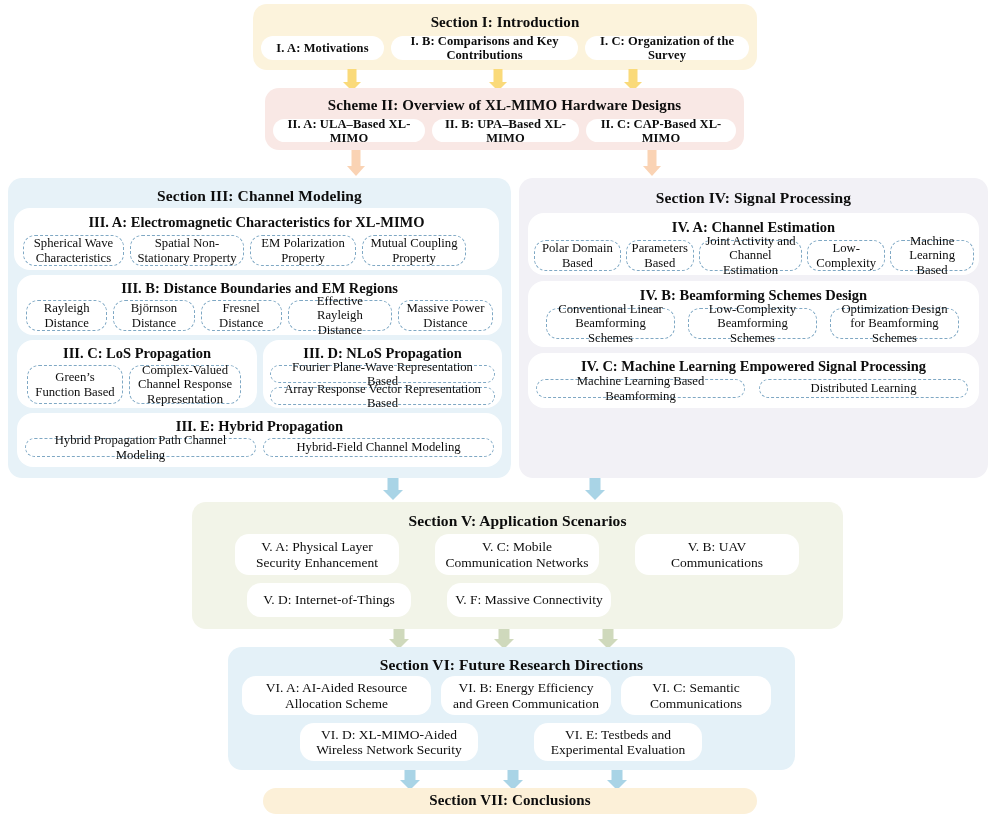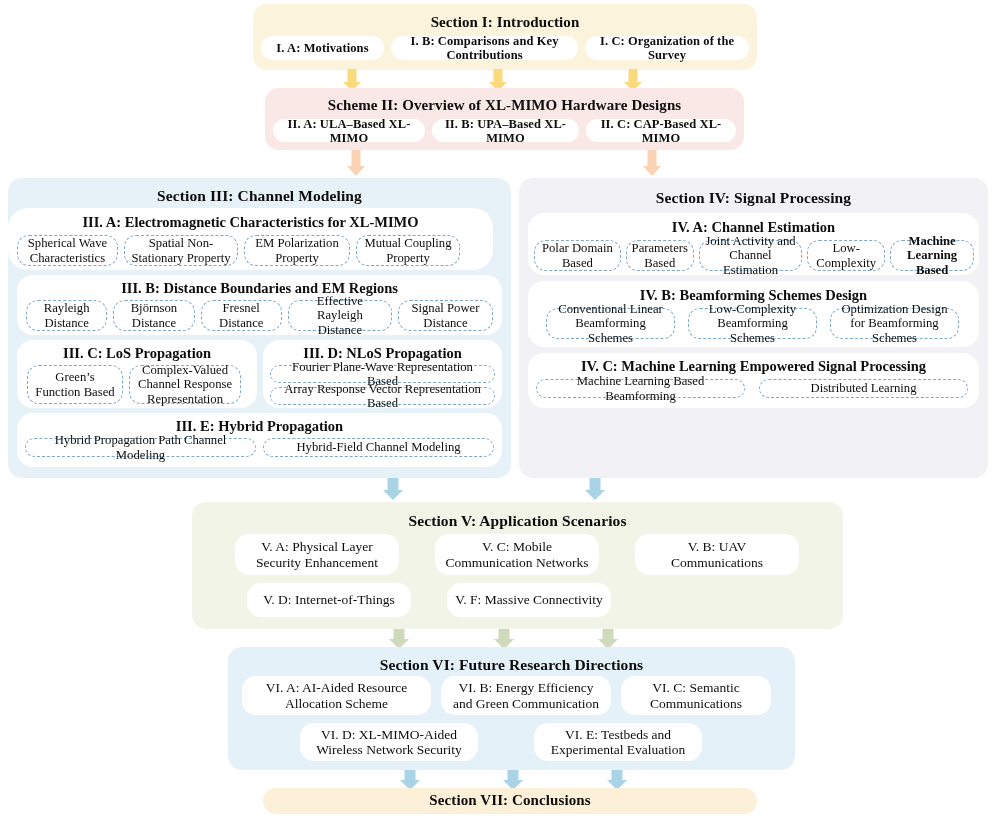--- a/index.html
+++ b/index.html
@@ -149,38 +149,38 @@
     <div class="head" style="top:16px; border-top:10px solid #FAD3B4;"></div>
   </div>
   <div class="arrow" style="left:652px; top:150px;">
     <div class="shaft" style="width:9px; height:16px; background:#FAD3B4;"></div>
     <div class="head" style="top:16px; border-top:10px solid #FAD3B4;"></div>
   </div>
 
   <div class="panel" style="left:8px; top:178px; width:503px; height:300px; background:#E7F2F8;">
     <div class="panel-title" style="margin-top:9px; font-size:15.5px;">Section III: Channel Modeling</div>
 
-    <div class="subcard" style="left:0; top:30px; width:485px; height:62px;border-radius:20px;">
+    <div class="subcard" style="left:6px; top:30px; width:485px; height:62px;">
       <div class="subcard-title" style="margin-top:6px;">III. A:  Electromagnetic Characteristics for XL-MIMO</div>
       <div class="row" style="left:9px; top:27px; width:467px; gap:6px;">
         <div class="leaf" style="width:101px; height:31px;">Spherical Wave Characteristics</div>
         <div class="leaf" style="width:114px; height:31px;">Spatial Non-Stationary Property</div>
         <div class="leaf" style="width:106px; height:31px;">EM Polarization Property</div>
         <div class="leaf" style="width:104px; height:31px;">Mutual Coupling Property</div>
       </div>
     </div>
 
     <div class="subcard" style="left:9px; top:97px; width:485px; height:60px;">
       <div class="subcard-title" style="margin-top:5px;">III. B:  Distance Boundaries and EM Regions</div>
       <div class="row" style="left:9px; top:25px; width:467px; gap:6px;">
         <div class="leaf" style="width:82px; height:31px;">Rayleigh Distance</div>
         <div class="leaf" style="width:82px; height:31px;">Björnson Distance</div>
         <div class="leaf" style="width:82px; height:31px;">Fresnel Distance</div>
         <div class="leaf" style="width:105px; height:31px;">Effective Rayleigh Distance</div>
-        <div class="leaf" style="width:96px; height:31px;">Signal Power Distance</div>
+        <div class="leaf" style="width:96px; height:31px;">Massive Power Distance</div>
       </div>
     </div>
 
     <div class="subcard" style="left:9px; top:162px; width:240px; height:68px;">
       <div class="subcard-title" style="margin-top:5px;">III. C: LoS Propagation</div>
       <div class="row" style="left:10px; top:25px; width:220px; gap:6px;">
         <div class="leaf" style="width:96px; height:39px;">Green’s Function Based</div>
         <div class="leaf" style="width:112px; height:39px;">Complex-Valued Channel Response Representation</div>
       </div>
     </div>
@@ -205,21 +205,21 @@
   <div class="panel" style="left:519px; top:178px; width:469px; height:300px; background:#F2F1F6;">
     <div class="panel-title" style="margin-top:11px; font-size:15.5px;">Section IV: Signal Processing</div>
 
     <div class="subcard" style="left:9px; top:35px; width:451px; height:62px;">
       <div class="subcard-title" style="margin-top:6px;">IV. A: Channel Estimation</div>
       <div class="row" style="left:6px; top:27px; width:440px; gap:5px;">
         <div class="leaf" style="width:88px; height:31px;">Polar Domain Based</div>
         <div class="leaf" style="width:68px; height:31px;">Parameters Based</div>
         <div class="leaf" style="width:105px; height:31px;">Joint Activity and Channel Estimation</div>
         <div class="leaf" style="width:79px; height:31px;">Low-Complexity</div>
-        <div class="leaf" style="width:85px; height:31px;font-weight:bold;">Machine Learning Based</div>
+        <div class="leaf" style="width:85px; height:31px;">Machine Learning Based</div>
       </div>
     </div>
 
     <div class="subcard" style="left:9px; top:103px; width:451px; height:66px;">
       <div class="subcard-title" style="margin-top:6px;">IV. B: Beamforming Schemes Design</div>
       <div class="row" style="left:18px; top:27px; width:420px; gap:13px;">
         <div class="leaf" style="width:129px; height:31px;">Conventional Linear Beamforming Schemes</div>
         <div class="leaf" style="width:129px; height:31px;">Low-Complexity Beamforming Schemes</div>
         <div class="leaf" style="width:129px; height:31px;">Optimization Design for Beamforming Schemes</div>
       </div>

